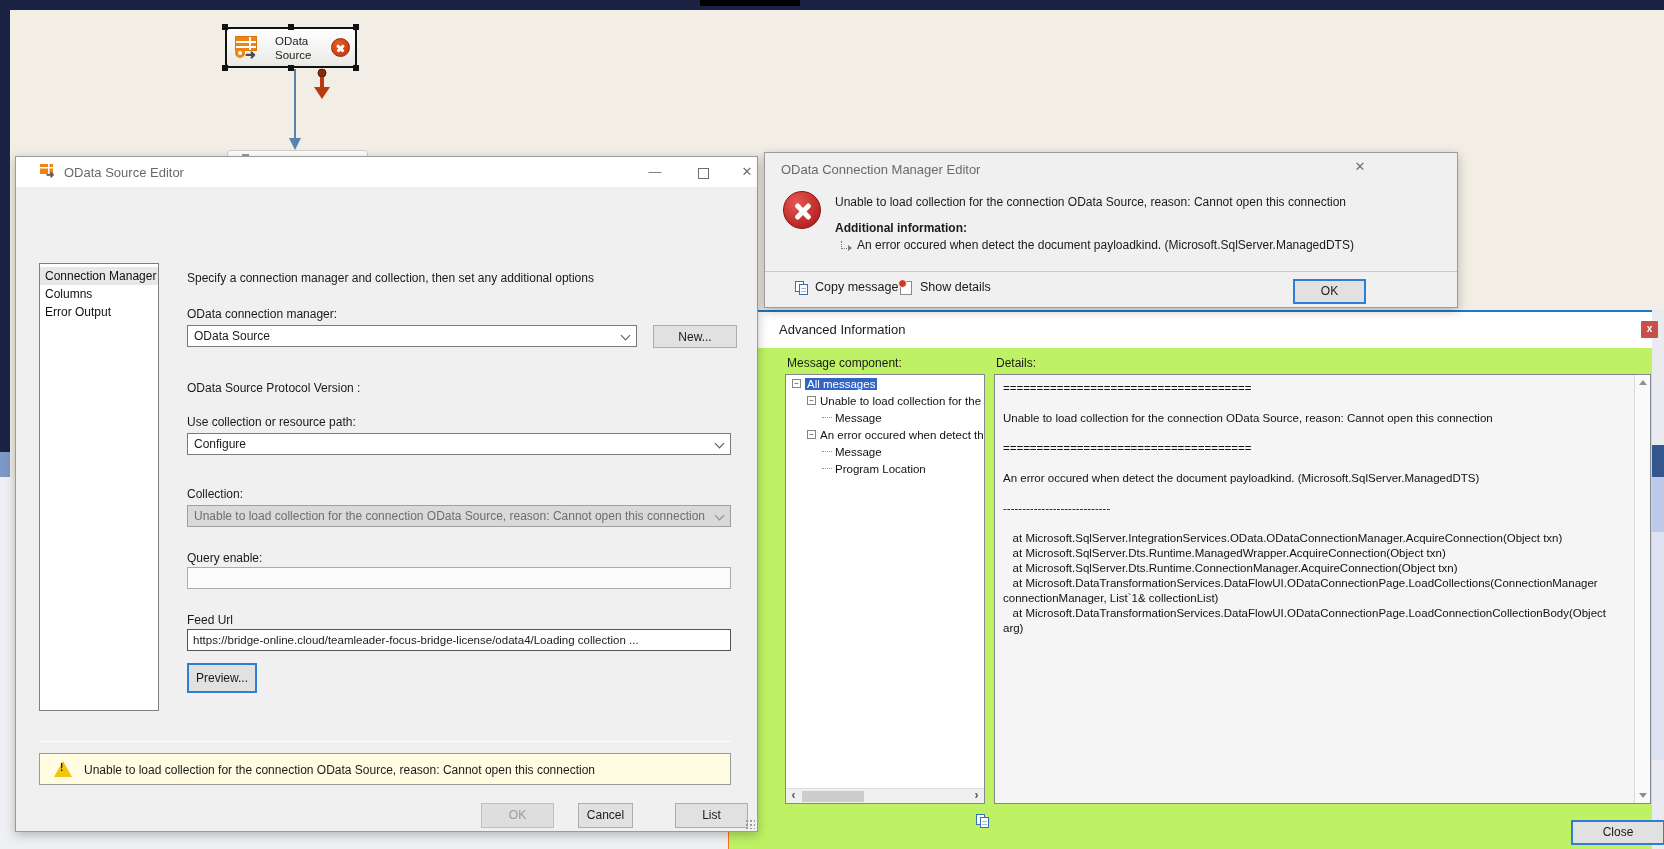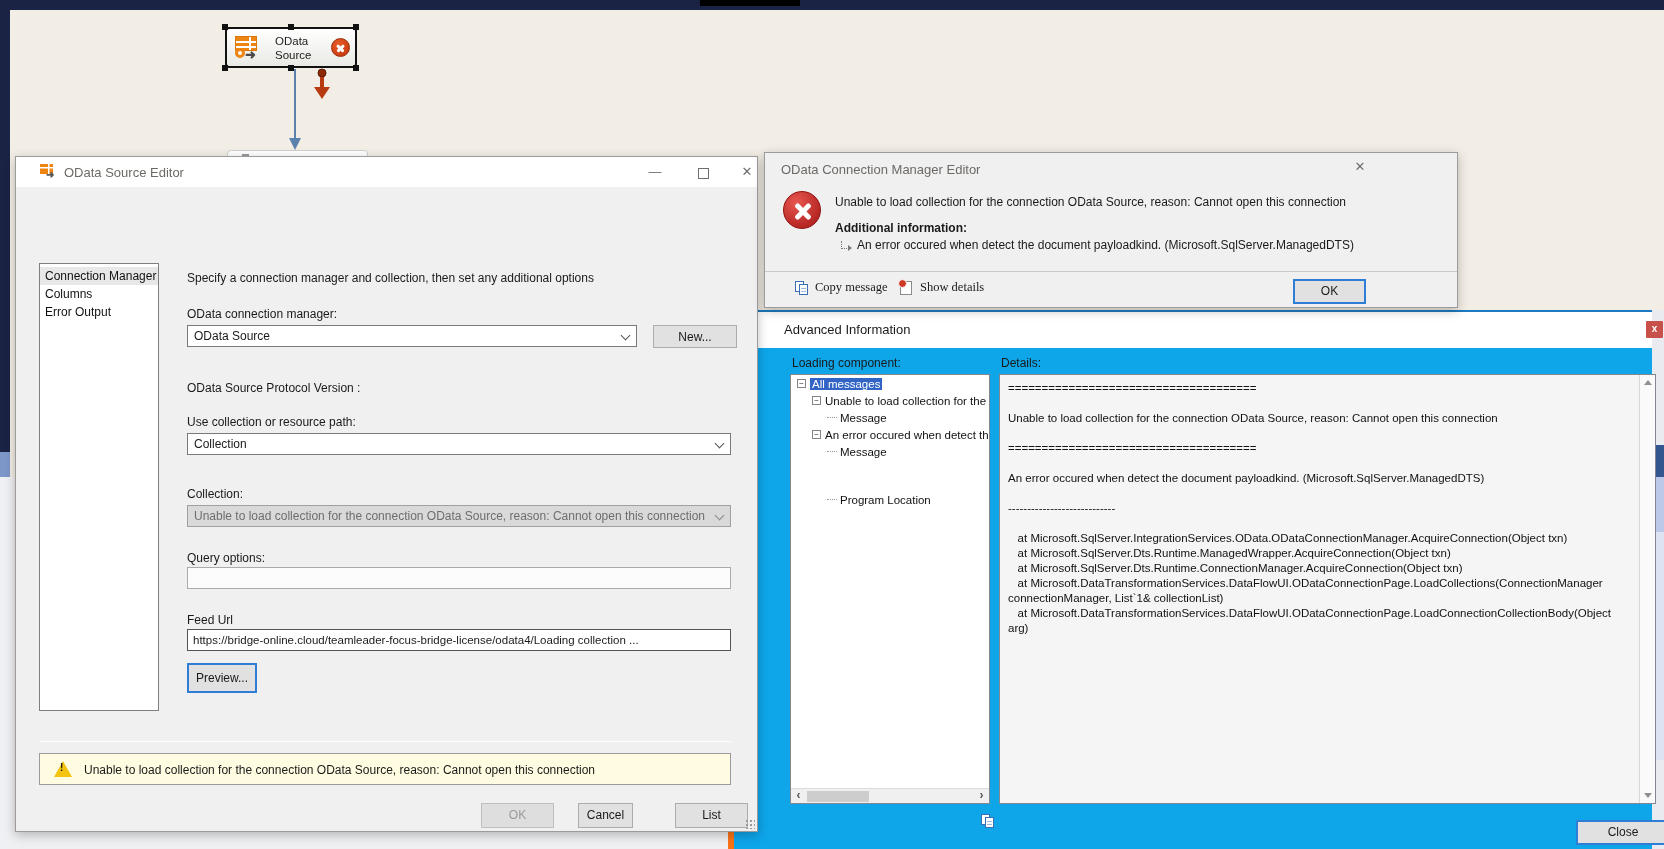--- a/index.html
+++ b/index.html
@@ -78,31 +78,31 @@
   .erricon { position:absolute; left:18px; top:38px; width:38px; height:38px; border-radius:50%;
              background:radial-gradient(circle at 35% 30%, #e8574f, #a31313); border:1px solid #8e1010; }
   .erricon .xbarA,.erricon .xbarB { position:absolute; left:9px; top:16.5px; width:20px; height:5px; background:#fff; border-radius:2px; }
   .xbarA { transform:rotate(45deg);} .xbarB { transform:rotate(-45deg);}
   .err-msg { position:absolute; left:70px; top:42px; width:520px; font-size:12px; color:#1a1a1a; }
   .err-addl { position:absolute; left:70px; top:68px; font-size:12px; font-weight:bold; color:#1a1a1a; }
   .err-subarrow { position:absolute; left:76px; top:88px; width:8px; height:8px; border-left:1px dotted #7a7a7a; border-bottom:1px dotted #7a7a7a; }
   .err-subarrow:after { content:""; position:absolute; right:-3px; bottom:-3px; width:0; height:0; border-top:3px solid transparent; border-bottom:3px solid transparent; border-left:4px solid #7a7a7a; }
   .err-sub { position:absolute; left:92px; top:85px; font-size:12px; color:#1a1a1a; }
   .err-sep { position:absolute; left:0; top:118px; width:100%; height:1px; background:#c9c9c9; }
-  .linkbtn { position:absolute; top:127px; font-size:12.5px; color:#1a1a1a;font-family:Liberation Serif, serif; }
+  .linkbtn { position:absolute; top:127px; font-size:12.5px; color:#1a1a1a; }
   .pg-copy { position:absolute; width:15px; height:15px; }
   .pg-copy .p1 { position:absolute; left:0; top:0; width:9px; height:11px; background:#fff; border:1px solid #3b6fb5; }
   .pg-copy .p2 { position:absolute; left:4px; top:3px; width:9px; height:11px; background:#fff; border:1px solid #3b6fb5;
                  background-image:linear-gradient(#9db9dd,#9db9dd),linear-gradient(#9db9dd,#9db9dd);
                  background-size:5px 1px,5px 1px; background-position:1px 3px,1px 6px; background-repeat:no-repeat; }
   .pg-det { position:absolute; width:12px; height:14px; background:#fff; border:1px solid #8a8a8a; }
   .pg-det:after { content:""; position:absolute; left:-3px; top:-3px; width:7px; height:7px; border-radius:50%; background:#cc3a27; border:1px solid #fff; }
 
   
-  #advpanel { position:absolute; left:728px; top:310px; width:924px; height:539px; background:#0ea5e9; border-top:2px solid #1e7ac0; border-left:6px solid #f97316; z-index:2; }
+  #advpanel { position:absolute; left:728px; top:310px; width:924px; height:539px; background:#bef264; border-top:2px solid #1e7ac0; border-left:1px solid #f97316; z-index:2; }
   .adv-header { position:absolute; left:0; top:0; width:100%; height:36px; background:#fff; }
   .adv-title { position:absolute; left:50px; top:10px; font-size:13px; color:#1a1a1a; }
   .adv-close { position:absolute; left:912px; top:9px; width:17px; height:17px; background:#c7504b; color:#fff; font-size:10px; font-weight:bold; text-align:center; line-height:16px; border-radius:1px; }
   .adv-lbl { position:absolute; font-size:12px; color:#1a1a1a; }
   .treebox { position:absolute; left:56px; top:62px; width:200px; height:430px; background:#fff; border:1px solid #828790; overflow:hidden; }
   .tree-row { display:flex; align-items:center; height:17px; font-size:11.5px; color:#111; white-space:nowrap; }
   .expander { width:9px; height:9px; border:1px solid #848484; background:#fff; font-size:8px; line-height:7px; text-align:center; color:#333; margin-right:4px; flex:0 0 auto; }
   .dotline { width:10px; height:1px; border-top:1px dotted #999; margin-right:3px; flex:0 0 auto; }
   .tree-label.sel { background:#3164c5; color:#fff; padding:0 2px; }
   .hscroll { position:absolute; left:0; bottom:0; width:198px; height:15px; background:#f0f0f0; border-top:1px solid #dcdcdc; }
@@ -165,21 +165,21 @@
   <div class="handle" style="left:353px;top:24px"></div>
   <div class="handle" style="left:222px;top:65px"></div>
   <div class="handle" style="left:288px;top:65px"></div>
   <div class="handle" style="left:353px;top:65px"></div>
 
   <div id="advpanel">
     <div class="adv-header"></div>
     <div class="adv-title">Advanced Information</div>
     <div class="adv-close">x</div>
 
-    <div class="adv-lbl" style="left:58px;top:44px">Loading component:</div>
+    <div class="adv-lbl" style="left:58px;top:44px">Message component:</div>
     <div class="treebox">
       <div id="tree-rows">
           <div class="tree-row" style="padding-left: 6px;">
             <span class="expander">−</span>
             <span class="tree-label sel">All messages</span>
           </div>
           <div class="tree-row" style="padding-left: 21px;">
             <span class="expander">−</span>
             <span class="tree-label">Unable to load collection for the</span>
           </div>
@@ -188,21 +188,21 @@
             <span class="tree-label">Message</span>
           </div>
           <div class="tree-row" style="padding-left: 21px;">
             <span class="expander">−</span>
             <span class="tree-label">An error occured when detect th</span>
           </div>
           <div class="tree-row" style="padding-left: 36px;">
             <span class="dotline"></span>
             <span class="tree-label">Message</span>
           </div>
-          <div class="tree-row" style="padding-left: 36px; margin-top: 31px;">
+          <div class="tree-row" style="padding-left: 36px;">
             <span class="dotline"></span>
             <span class="tree-label">Program Location</span>
           </div>
         </div>
       <div class="hscroll">
         <div class="hs-arrow" style="left:0">‹</div>
         <div class="hs-thumb"></div>
         <div class="hs-arrow" style="right:0">›</div>
       </div>
     </div>
@@ -263,29 +263,29 @@
     <div class="lbl" style="left:171px;top:150px">OData connection manager:</div>
     <div class="combo" style="left:171px;top:168px;width:450px">
       <span>OData Source</span><span class="chev"></span>
     </div>
     <button class="btn" style="left:637px;top:168px;width:84px;height:23px;position:absolute">New...</button>
 
     <div class="lbl" style="left:171px;top:224px">OData Source Protocol Version :</div>
 
     <div class="lbl" style="left:171px;top:258px">Use collection or resource path:</div>
     <div class="combo" style="left:171px;top:276px;width:544px">
-      <span>Collection</span><span class="chev"></span>
+      <span>Configure</span><span class="chev"></span>
     </div>
 
     <div class="lbl" style="left:171px;top:330px">Collection:</div>
     <div class="combo disabled" style="left:171px;top:348px;width:544px">
       <span>Unable to load collection for the connection OData Source, reason: Cannot open this connection</span><span class="chev"></span>
     </div>
 
-    <div class="lbl" style="left:171px;top:394px">Query options:</div>
+    <div class="lbl" style="left:171px;top:394px">Query enable:</div>
     <input class="tbox light" style="left: 171px; top: 410px; width: 544px;" value="">
 
     <div class="lbl" style="left:171px;top:456px">Feed Url</div>
     <input class="tbox" style="left: 171px; top: 472px; width: 544px;" value="https://bridge-online.cloud/teamleader-focus-bridge-license/odata4/Loading collection ...">
 
     <button class="btn focus" style="left:171px;top:506px;width:70px;height:30px;position:absolute">Preview...</button>
 
     <div class="ed-sep"></div>
 
     <div class="warnbox">

